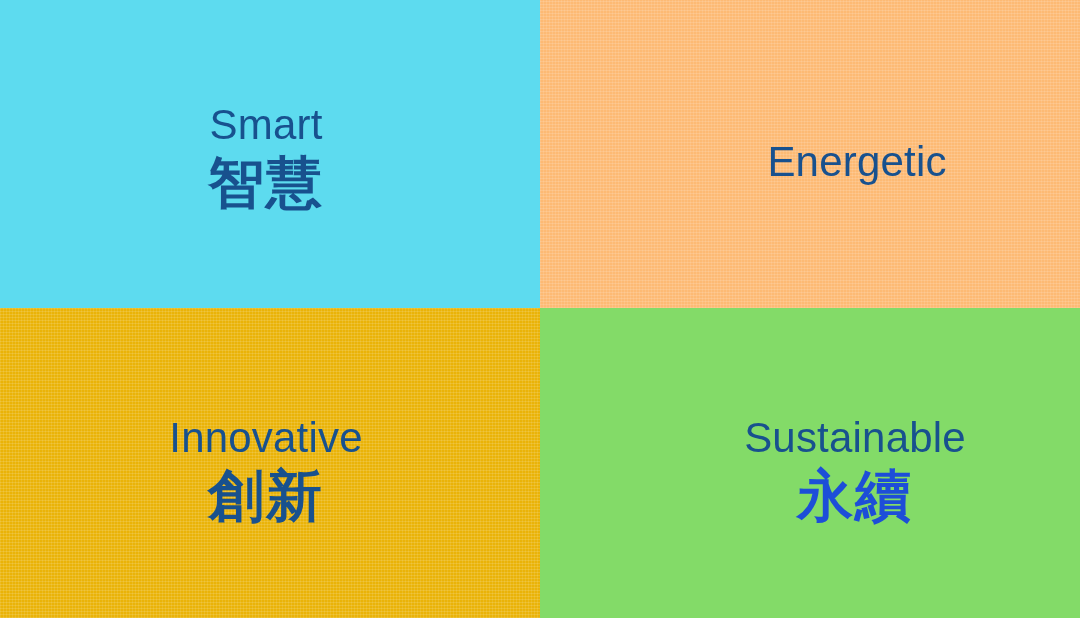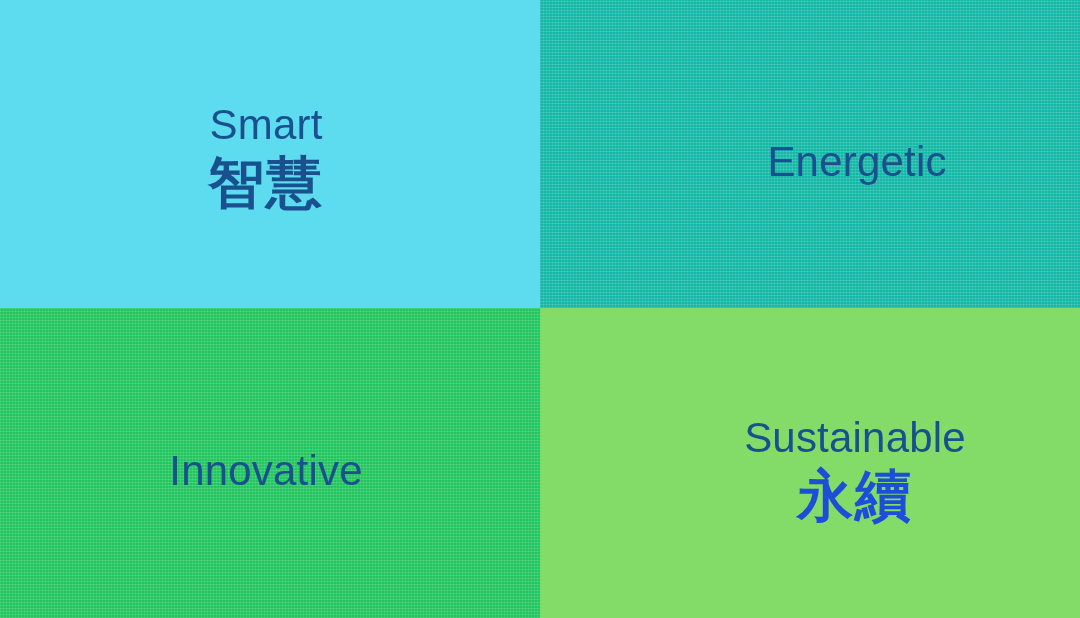--- a/index.html
+++ b/index.html
@@ -82,29 +82,30 @@
 
 <div id="board">
 
   <div class="quad" id="quad-smart" style="background-color: rgb(93, 219, 239);">
     <div class="quad-inner">
       <div class="label-en" style="color: rgb(24, 81, 142);">Smart</div>
       <div class="label-zh" style="color: rgb(24, 81, 142);">智慧</div>
     </div>
   </div>
 
-  <div class="quad textured" id="quad-energetic" style="background-color: #14b8a6;">
+  <div class="quad textured" id="quad-energetic" style="background-color: #fdba74;">
     <div class="quad-inner">
       <div class="label-en" style="color: rgb(24, 81, 142);">Energetic</div>
     </div>
   </div>
 
-  <div class="quad textured" id="quad-innovative" style="background-color: #22c55e;">
+  <div class="quad textured" id="quad-innovative" style="background-color: #eab308;">
     <div class="quad-inner">
       <div class="label-en" style="color: rgb(24, 81, 142);">Innovative</div>
+      <div class="label-zh" style="color: rgb(24, 81, 142);">創新</div>
     </div>
   </div>
 
   <div class="quad" id="quad-sustainable" style="background-color: rgb(131, 219, 104);">
     <div class="quad-inner">
       <div class="label-en" style="color: rgb(24, 81, 142);">Sustainable</div>
       <div class="label-zh" style="color: #1d4ed8; text-align: center;">永續</div>
     </div>
   </div>
 

